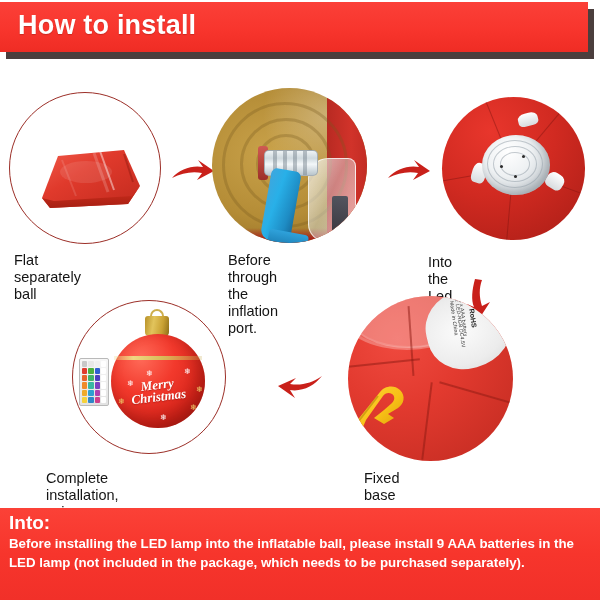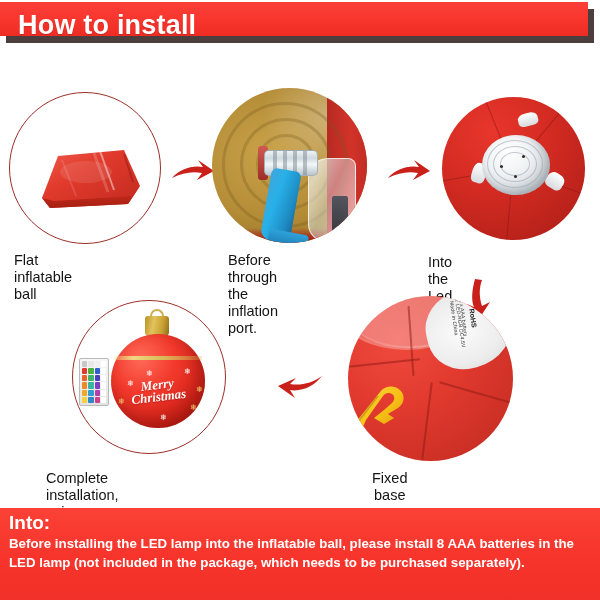--- a/index.html
+++ b/index.html
@@ -6,21 +6,21 @@
   html, body {
     width: 600px; height: 600px;
     background: #ffffff;
     font-family: "Liberation Sans", sans-serif;
     overflow: hidden;
   }
   #page { position: relative; width: 600px; height: 600px; background: #fff; }
 
   
   .header-banner {
-    position: absolute; left: 0; top: 2px; width: 588px; height: 34px;
+    position: absolute; left: 0; top: 2px; width: 588px; height: 50px;
     background: linear-gradient(180deg,#fb4038 0%,#f8352d 55%,#ef2c24 100%);
     box-shadow: 6px 7px 0 0 rgba(35,20,18,0.82);
   }
   .header-title {
     position: absolute; left: 18px; top: 7px;
     font-size: 27px; font-weight: bold; color: #ffffff;
     letter-spacing: 0.2px; line-height: 32px;
     text-shadow: 0 1px 1px rgba(120,20,14,0.35);
     white-space: nowrap;
   }
@@ -256,21 +256,21 @@
         </defs>
         <path d="M14 52 L30 10 L96 4 L112 40 L100 58 L22 62 Z" fill="url(#bagTop)"></path>
         <path d="M14 52 L22 62 L100 58 L112 40 L104 50 L26 55 Z" fill="url(#bagFront)"></path>
         <path d="M72 5 L86 44" stroke="rgba(255,255,255,0.45)" stroke-width="2" fill="none"></path>
         <path d="M66 7 L80 46" stroke="rgba(255,255,255,0.18)" stroke-width="3" fill="none"></path>
         <path d="M34 14 L48 50" stroke="rgba(255,255,255,0.12)" stroke-width="2" fill="none"></path>
         <path d="M96 8 L105 36" stroke="rgba(120,18,10,0.35)" stroke-width="2" fill="none"></path>
         <ellipse cx="58" cy="26" rx="26" ry="11" fill="rgba(255,255,255,0.10)"></ellipse>
       </svg>
     </div>
-    <div class="caption" style="left:14px; top:252px;">Flat inflatable ball</div>
+    <div class="caption" style="left:14px; top:252px;">Flat separately ball</div>
   </div>
 
   <div class="arrow" style="left:170px; top:158px;">
     <svg width="46" height="34" viewBox="0 0 46 34">
       <path d="M2 20 C10 11, 22 7, 33 9 L28 2 L44 13 L27 22 L32 15 C22 13, 12 15, 2 20 Z" fill="#c9201a"></path>
     </svg>
   </div>
 
   <div class="step">
     <div class="circle-wrap s2-circle">
@@ -353,21 +353,21 @@
               <stop offset="100%" stop-color="#d79a06"></stop>
             </linearGradient>
           </defs>
           <path d="M6 54 L2 42 L26 12 C30 6, 40 4, 46 10 C52 16, 50 24, 44 28
                    L34 34 L40 38 L30 44 L20 38 L30 30 L38 23 C41 20, 41 16, 38 14
                    C35 12, 31 13, 29 16 L12 40 Z" fill="url(#yel)"></path>
           <path d="M8 50 L4 42 L24 16" stroke="rgba(160,110,0,0.45)" stroke-width="2" fill="none"></path>
         </svg>
       </div>
     </div>
-    <div class="caption" style="left:372px; top:470px;text-align:center;">Fixed base</div>
+    <div class="caption" style="left:364px; top:470px;">Fixed base</div>
   </div>
 
   <div class="arrow" style="left:276px; top:368px;">
     <svg width="48" height="34" viewBox="0 0 48 34">
       <path d="M46 8 C38 18, 26 24, 14 22 L19 30 L2 18 L20 10 L14 16 C25 18, 36 15, 46 8 Z" fill="#c9201a"></path>
     </svg>
   </div>
 
   <div class="step">
     <div class="circle-outline s5-circle-outline"></div>
@@ -418,16 +418,16 @@
           <i style="background: rgb(255, 255, 255);"></i>
         </div>
     </div>
 
     <div class="caption" style="left:46px; top:470px;">Complete installation, using
 remote control.</div>
   </div>
 
   <div class="note-banner">
     <div class="note-title">Into:</div>
-    <div class="note-body">Before installing the LED lamp into the inflatable ball, please install 8 AAA batteries in the LED lamp (not included in the package, which needs to be purchased separately).</div>
+    <div class="note-body">Before installing the LED lamp into the inflatable ball, please install 9 AAA batteries in the LED lamp (not included in the package, which needs to be purchased separately).</div>
   </div>
 
 </div>
 
 </body></html>

